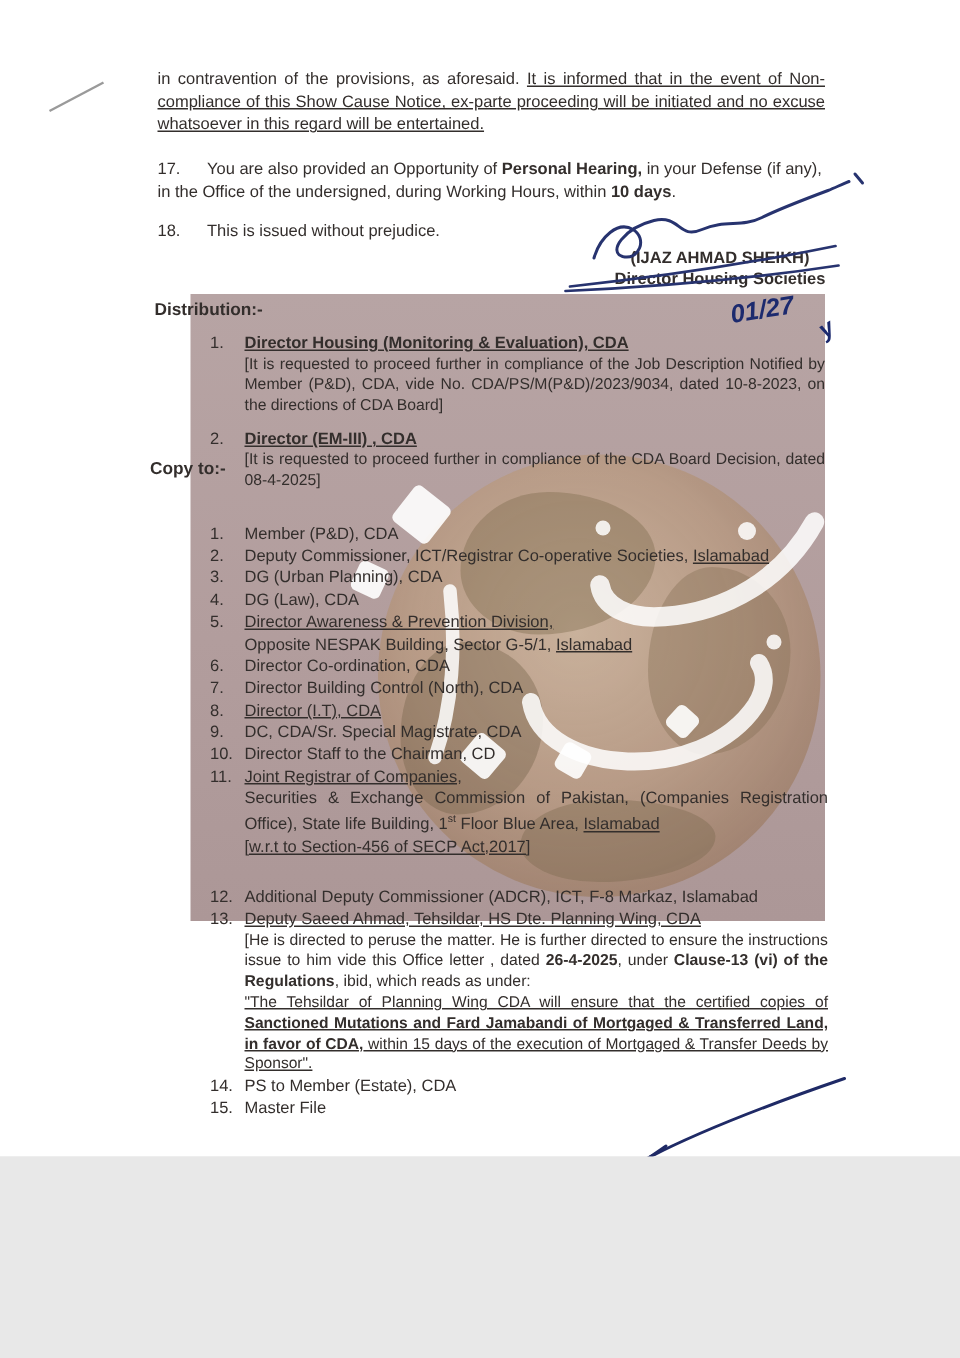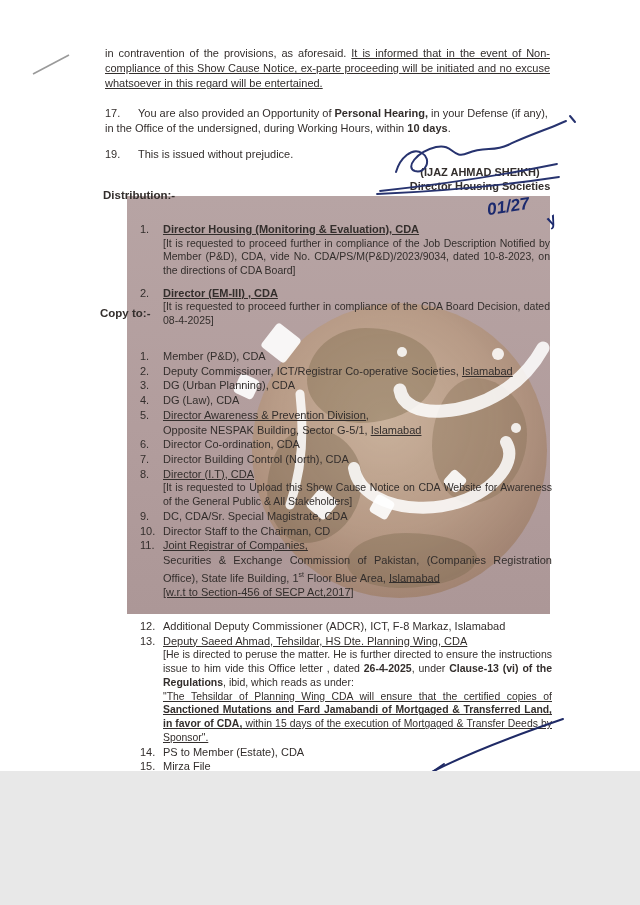--- a/index.html
+++ b/index.html
@@ -19,21 +19,21 @@
   .wsq{position:absolute;background:rgba(255,255,255,.9);border-radius:4px;z-index:2;}
   .deco-svg,.ink-svg{position:absolute;left:0;top:0;z-index:2;pointer-events:none;}
   .ink-svg{z-index:5;}
   
   .tb{position:absolute;z-index:4;font-size:11px;line-height:15.2px;}
   .intro{left:105px;top:46px;width:445px;text-align:justify;}
   .p17{left:105px;top:106px;width:447px;}
   .p18{left:105px;top:147px;width:447px;}
   .pnum{display:inline-block;width:33px;}
   .sig1{left:392px;top:166px;width:176px;text-align:center;font-weight:bold;line-height:13.5px;font-size:11px;}
-  .dist-label{left:103px;top:188px;font-weight:bold;font-size:11.5px;}
+  .dist-label{left:103px;top:200px;font-weight:bold;font-size:11.5px;}
   .copy-label{left:100px;top:306px;font-weight:bold;font-size:11.5px;}
   .dist-list{left:140px;top:223px;width:410px;line-height:13.5px;}
   .copy-list{left:140px;top:349px;width:412px;line-height:14.7px;}
   .row{display:flex;align-items:flex-start;}
   .dist-list .row{margin-bottom:9px;}
   .num{flex:0 0 23px;}
   .content{flex:1;}
   .note{font-size:10.5px;line-height:13.8px;text-align:justify;}
   .just{text-align:justify;}
   .quote{font-size:10.4px;line-height:13.8px;text-align:justify;}
@@ -85,21 +85,21 @@
     </g>
   </svg>
 
   <div class="tb intro"><span>in contravention of the provisions, as aforesaid. </span><span class="u">It is informed that in the event of Non-compliance of this Show Cause Notice, ex-parte proceeding will be initiated and no excuse whatsoever in this regard will be entertained.</span></div>
 
   <div class="tb p17">
     <span class="pnum">17.</span><span><span>You are also provided an Opportunity of </span><span class="b">Personal Hearing,</span><span> in your Defense (if any), in the Office of the undersigned, during Working Hours, within </span><span class="b">10 days</span><span>.</span></span>
   </div>
 
   <div class="tb p18">
-    <span class="pnum">19.</span><span><span>This is issued without prejudice.</span></span>
+    <span class="pnum">18.</span><span><span>This is issued without prejudice.</span></span>
   </div>
 
   <div class="tb sig1">
     <div>(IJAZ AHMAD SHEIKH)</div>
     <div>Director Housing Societies</div>
   </div>
   <div class="hw-date">01/27</div>
   <div class="hw-mark">y</div>
 
   <div class="tb dist-label">Distribution:-</div>
@@ -162,21 +162,20 @@
       <div class="row">
         <div class="num">7.</div>
         <div class="content">
           <div><span>Director Building Control (North), CDA</span></div>
         </div>
       </div>
       <div class="row">
         <div class="num">8.</div>
         <div class="content">
           <div><span class="u">Director (I.T), CDA</span></div>
-          <div class="note"><span>[It is requested to Upload this Show Cause Notice on CDA Website for Awareness of the General Public &amp; All Stakeholders]</span></div>
         </div>
       </div>
       <div class="row">
         <div class="num">9.</div>
         <div class="content">
           <div><span>DC, CDA/Sr. Special Magistrate, CDA</span></div>
         </div>
       </div>
       <div class="row">
         <div class="num">10.</div>
@@ -208,21 +207,21 @@
       </div>
       <div class="row">
         <div class="num">14.</div>
         <div class="content">
           <div><span>PS to Member (Estate), CDA</span></div>
         </div>
       </div>
       <div class="row">
         <div class="num">15.</div>
         <div class="content">
-          <div><span>Mirza File</span></div>
+          <div><span>Master File</span></div>
         </div>
       </div>
     </div>
 
   <div class="tb sig2">
     <div>(MUHAMMAD MANSHA)</div>
     <div>Dy. Director (HS)</div>
   </div>
 
   <svg class="ink-svg" width="640" height="905" viewBox="0 0 640 905">

